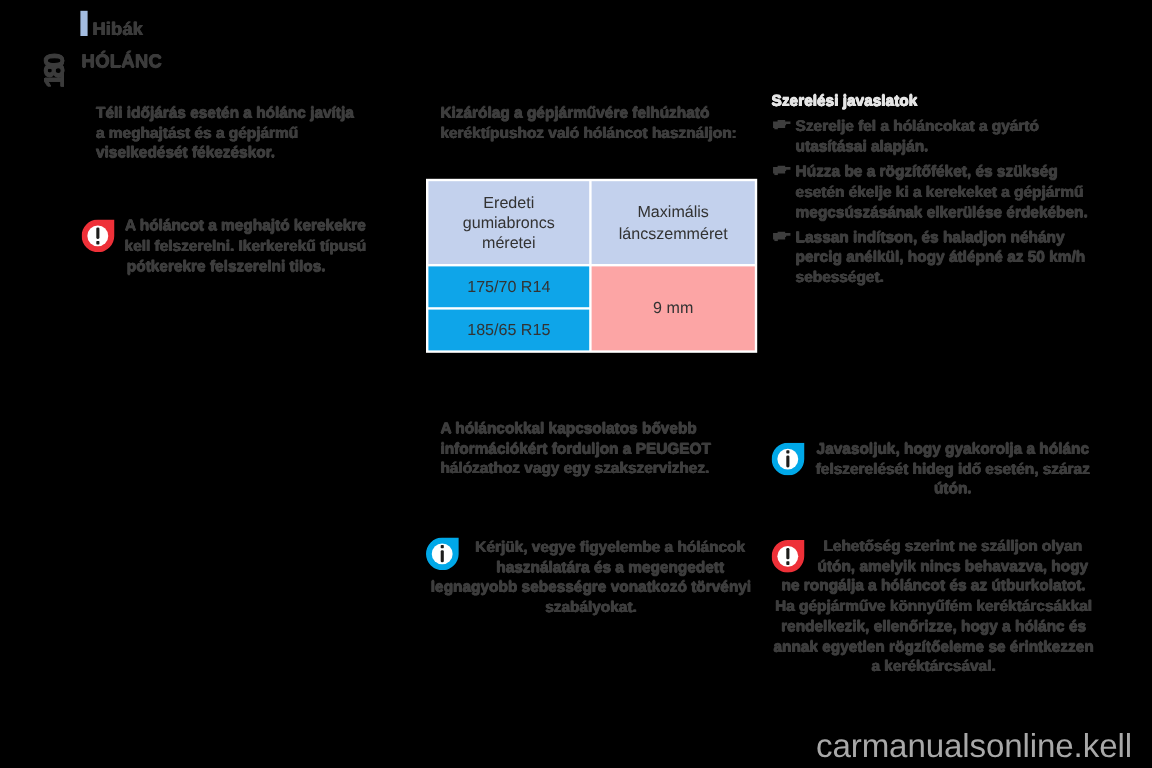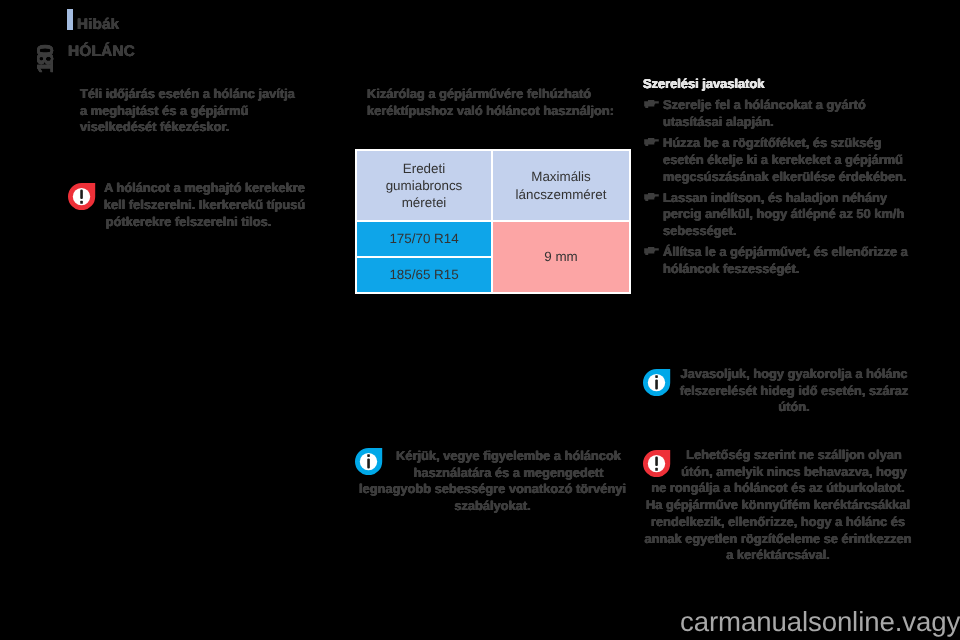--- a/index.html
+++ b/index.html
@@ -96,20 +96,23 @@
     <tr>
       <td class="cell">175/70 R14</td>
       <td class="span" rowspan="2">9 mm</td>
     </tr>
     <tr>
       <td class="cell">185/65 R15</td>
     </tr>
   </tbody>
     </table>
 
+  <div class="col" style="left:355px;top:337px;width:275px">
+    <p class="body">A hóláncokkal kapcsolatos bővebb információkért forduljon a PEUGEOT hálózathoz vagy egy szakszervizhez.</p>
+  </div>
 
   <div class="col" style="left:355px;top:448px;width:275px">
     <div class="callout flush">
       <span class="ic">
           <svg viewBox="0 0 28 27" width="28" height="27" aria-hidden="true">
             <path fill="#00a8e8" d="M28 0 H13.6 A13.6 13.6 0 1 0 27.2 13.4 V0 Z"></path>
             <circle cx="13.5" cy="13.6" r="8.7" fill="#ffffff"></circle>
             <rect x="12.25" y="6.2" width="2.6" height="2.7" rx="0.6" fill="#1d1d1b"></rect>
             <rect x="12.25" y="10.5" width="2.6" height="10" rx="1.1" fill="#1d1d1b"></rect>
           </svg>
@@ -137,28 +140,20 @@
       <p>Húzza be a rögzítőféket, és szükség esetén ékelje ki a kerekeket a gépjármű megcsúszásának elkerülése érdekében.</p>
     </div>
     <div class="bullet" style="margin-top:4.5px">
       <span class="mk">
           <svg viewBox="0 0 15 8" width="15" height="8" aria-hidden="true">
             <path fill="#3d3d3d" d="M4 0 H10.3 V1.2 H14.8 V3.4 H11.1 V4.4 H10.3 V6.6 H4.2 V8 H1.3 V6.6 H0.2 V1.2 H4 Z"></path>
           </svg>
         </span>
       <p>Lassan indítson, és haladjon néhány percig anélkül, hogy átlépné az 50 km/h sebességet.</p>
     </div>
-    <div class="bullet" style="margin-top:4.5px">
-      <span class="mk">
-          <svg viewBox="0 0 15 8" width="15" height="8" aria-hidden="true">
-            <path fill="#3d3d3d" d="M4 0 H10.3 V1.2 H14.8 V3.4 H11.1 V4.4 H10.3 V6.6 H4.2 V8 H1.3 V6.6 H0.2 V1.2 H4 Z"></path>
-          </svg>
-        </span>
-      <p>Állítsa le a gépjárművet, és ellenőrizze a hóláncok feszességét.</p>
-    </div>
   </div>
 
   <div class="col" style="left:643px;top:366px;width:270px">
     <div class="callout tall">
       <span class="ic">
           <svg viewBox="0 0 28 27" width="28" height="27" aria-hidden="true">
             <path fill="#00a8e8" d="M28 0 H13.6 A13.6 13.6 0 1 0 27.2 13.4 V0 Z"></path>
             <circle cx="13.5" cy="13.6" r="8.7" fill="#ffffff"></circle>
             <rect x="12.25" y="6.2" width="2.6" height="2.7" rx="0.6" fill="#1d1d1b"></rect>
             <rect x="12.25" y="10.5" width="2.6" height="10" rx="1.1" fill="#1d1d1b"></rect>
@@ -175,14 +170,14 @@
             <path fill="#ee3038" d="M28 0 H13.6 A13.6 13.6 0 1 0 27.2 13.4 V0 Z"></path>
             <circle cx="13.5" cy="13.6" r="8.7" fill="#ffffff"></circle>
             <rect x="12.25" y="6.6" width="2.6" height="9.5" rx="1.1" fill="#1d1d1b"></rect>
             <rect x="12.25" y="17.8" width="2.6" height="3" rx="0.6" fill="#1d1d1b"></rect>
           </svg>
         </span>
       <p>Lehetőség szerint ne szálljon olyan útón, amelyik nincs behavazva, hogy ne rongálja a hóláncot és az útburkolatot. Ha gépjárműve könnyűfém keréktárcsákkal rendelkezik, ellenőrizze, hogy a hólánc és annak egyetlen rögzítőeleme se érintkezzen a keréktárcsával.</p>
     </div>
   </div>
 
-  <div class="watermark">carmanualsonline.vagy</div>
+  <div class="watermark">carmanualsonline.kell</div>
 </div>
 
 </body></html>

